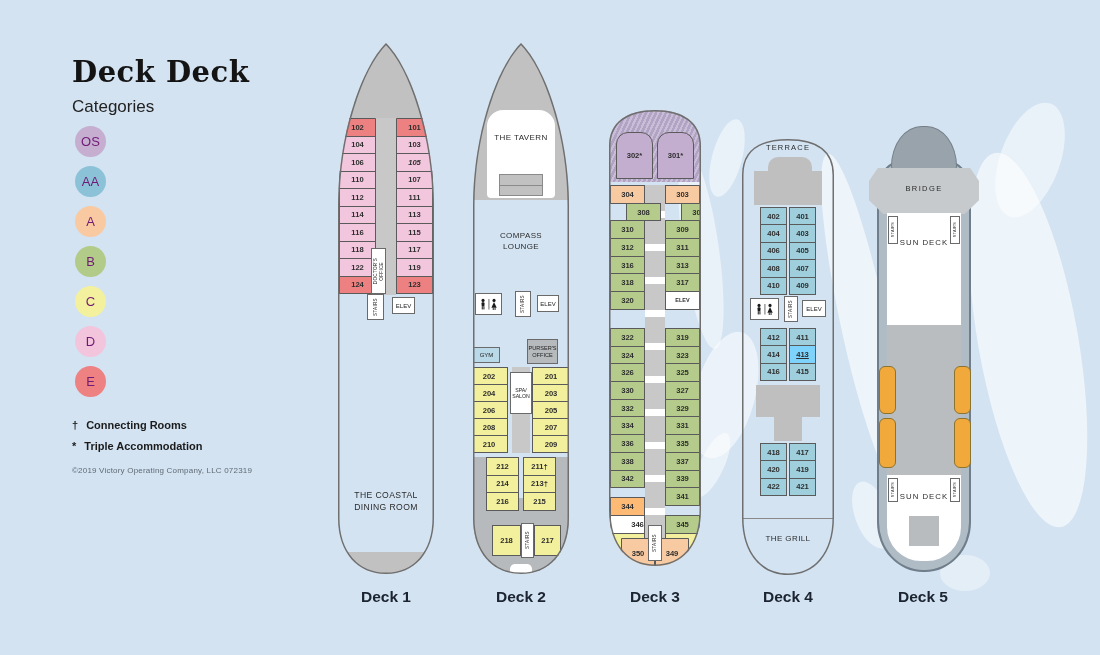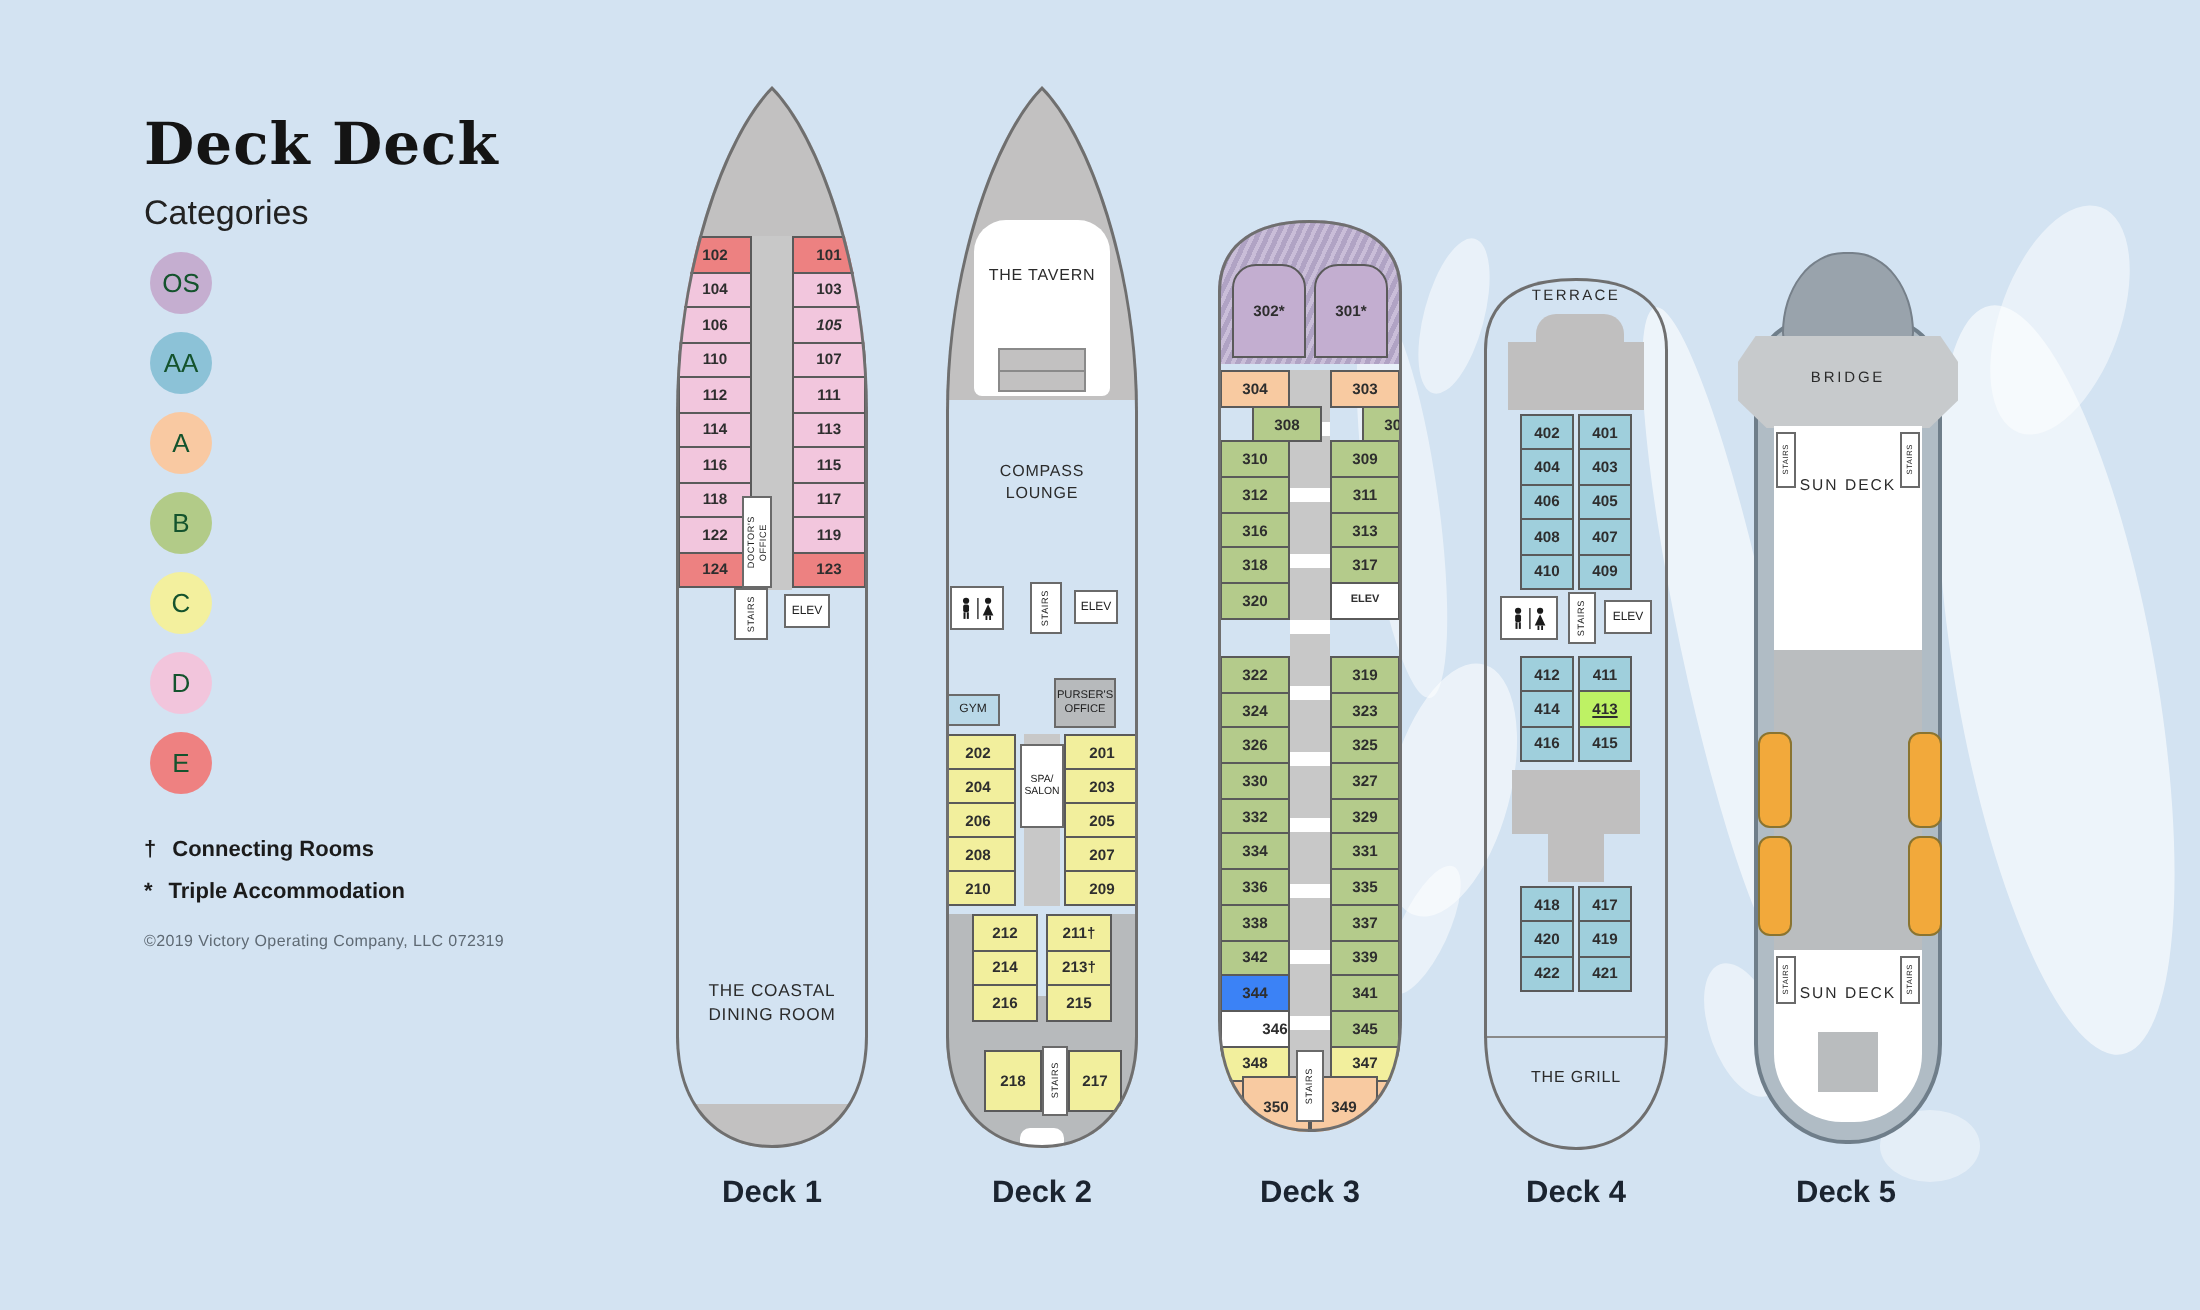--- a/index.html
+++ b/index.html
@@ -5,21 +5,21 @@
   html,body{margin:0;padding:0;}
   #canvas{position:relative;width:1100px;height:655px;background:#d3e3f2;overflow:hidden;
           font-family:"Liberation Sans",sans-serif;}
   
   .splash{position:absolute;background:#fff;border-radius:50%;pointer-events:none;}
   
   #legend{position:absolute;left:72px;top:55px;width:230px;}
   .legend-title{font-family:"DejaVu Serif","Liberation Serif",serif;font-size:29px;font-weight:600;color:#141414;letter-spacing:.5px;}
   .legend-subtitle{font-size:17px;color:#222;margin-top:8px;}
   .cat-circle{width:31px;height:31px;border-radius:50%;display:flex;align-items:center;justify-content:center;
-              font-size:13px;color:#14532d;margin-top:9px;margin-left:3px;}
+              font-size:13px;color:#701a75;margin-top:9px;margin-left:3px;}
   #legend-notes{margin-top:22px;font-size:11px;font-weight:bold;color:#1b1b1b;}
   .note-row{margin-top:9px;display:flex;gap:8px;}
   .copyright{margin-top:14px;font-size:8px;color:#5f6a74;letter-spacing:.2px;}
   
   .ship{position:absolute;z-index:5;}
   .hull-svg{position:absolute;left:0;top:0;z-index:40;pointer-events:none;}
   .deck-label{position:absolute;top:588px;width:110px;text-align:center;font-size:15.5px;font-weight:bold;color:#1b2430;z-index:6;}
   .abs{position:absolute;box-sizing:border-box;}
   .svcbox{position:absolute;box-sizing:border-box;background:#fff;border:1px solid #6a6a6a;
           display:flex;align-items:center;justify-content:center;color:#222;z-index:30;}
@@ -401,21 +401,21 @@
           <div class="cell l" style="background: rgb(180, 203, 139);">338</div>
           <div class="mid"></div>
           <div class="cell r" style="background: rgb(180, 203, 139);">337</div>
         </div>
         <div class="row">
           <div class="cell l" style="background: rgb(180, 203, 139);">342</div>
           <div class="mid"></div>
           <div class="cell r" style="background: rgb(180, 203, 139);">339</div>
         </div>
         <div class="row">
-          <div class="cell l" style="background: #3b82f6;">344</div>
+          <div class="cell l" style="background: #fdba74; margin-top: 10px;">344</div>
           <div class="mid"></div>
           <div class="cell r" style="background: rgb(180, 203, 139);">341</div>
         </div>
         <div class="row">
           <div class="cell l" style="background: #ffffff; padding-left: 20px;">346</div>
           <div class="mid"></div>
           <div class="cell r" style="background: rgb(180, 203, 139);">345</div>
         </div>
         <div class="row">
           <div class="cell l" style="background: rgb(242, 239, 157);">348</div>
@@ -489,21 +489,21 @@
     </div>
     <div id="d4-rows-b" class="rows">
         <div class="row">
           <div class="cell l" style="background: rgb(159, 207, 220);">412</div>
           <div class="mid"></div>
           <div class="cell r" style="background: rgb(159, 207, 220);">411</div>
         </div>
         <div class="row">
           <div class="cell l" style="background: rgb(159, 207, 220);">414</div>
           <div class="mid"></div>
-          <div class="cell r" style="background: #bef264; text-decoration: underline;">413</div>
+          <div class="cell r" style="background: #7dd3fc; text-decoration: underline;">413</div>
         </div>
         <div class="row">
           <div class="cell l" style="background: rgb(159, 207, 220);">416</div>
           <div class="mid"></div>
           <div class="cell r" style="background: rgb(159, 207, 220);">415</div>
         </div>
       </div>
     <div class="abs struct" style="left:22px;top:250px;width:64px;height:32px;"></div>
     <div class="abs struct" style="left:40px;top:282px;width:28px;height:24px;"></div>
     <div id="d4-rows-c" class="rows">

